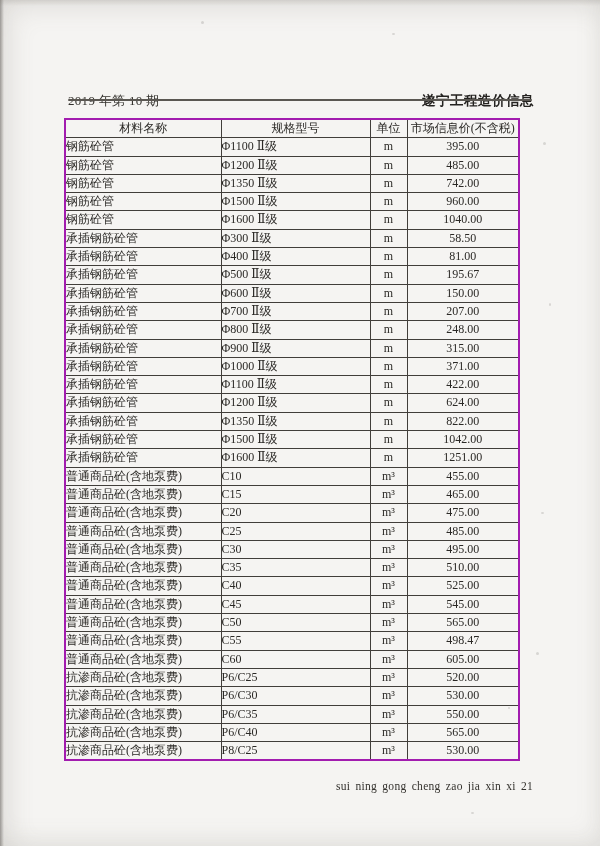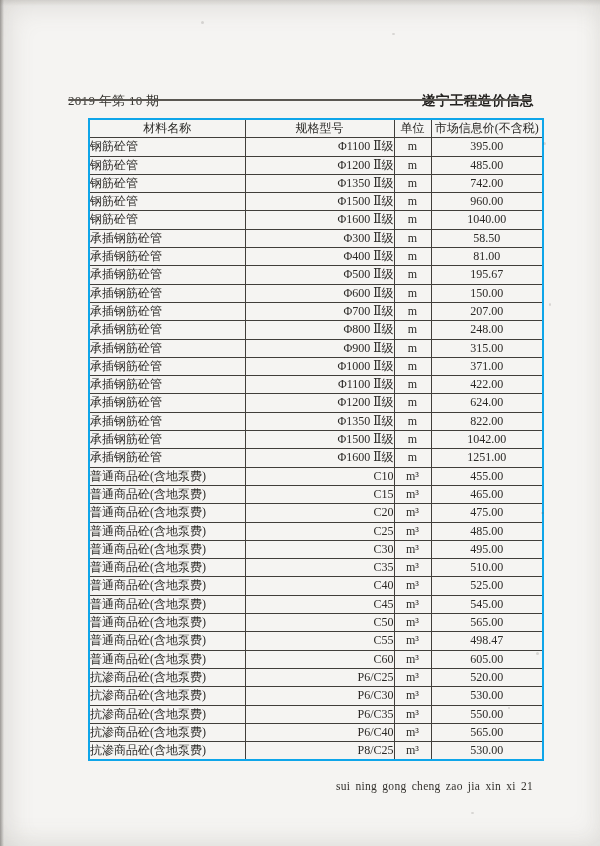--- a/index.html
+++ b/index.html
@@ -31,33 +31,33 @@
     position:absolute; left:68px; right:66px; top:92px;
     display:flex; justify-content:space-between; align-items:flex-end;
   }
   .issue { font-size:13px; letter-spacing:0.3px; color:#34322e; }
   .pub-title { font-size:13.5px; font-weight:bold; letter-spacing:0.5px; color:#242220; }
   .header-rule {
     position:absolute; left:68px; top:99px; width:464px; height:2px;
     background:#5a5752; border-radius:1px;
   }
   table.price {
-    position:absolute; left:88px; top:118px; width:454px;
+    position:absolute; left:64px; top:118px; width:454px;
     border-collapse:collapse; table-layout:fixed;
-    border:2px solid #0ea5e9;
+    border:2px solid #a21caf;
   }
   table.price th, table.price td {
     border:1px solid #413e3a;
     font-size:12px; line-height:17.3px; height:18.3px;
     padding:0; white-space:nowrap; overflow:hidden;
     font-weight:normal; color:#2b2926;
   }
   table.price th { text-align:center; }
   td.c0 { text-align:left; padding-left:8px;margin-left:23px; }
-  td.c1 { text-align:right; padding-left:9px; }
+  td.c1 { text-align:left; padding-left:9px; }
   td.c2 { text-align:center; }
   td.c3 { text-align:center;font-family:Liberation Serif, serif; }
   .page-footer {
     position:absolute; left:336px; top:780px;
     font-size:11.5px; letter-spacing:0.3px; word-spacing:2px; color:#33312d;
   }
   .speck { position:absolute; background:rgba(95,90,84,0.20); border-radius:50%; pointer-events:none; }
   .s1 { left:201px; top:21px; width:3px; height:3px; }
   .s2 { left:392px; top:33px; width:3px; height:2px; }
   .s3 { left:543px; top:142px; width:3px; height:3px; }

